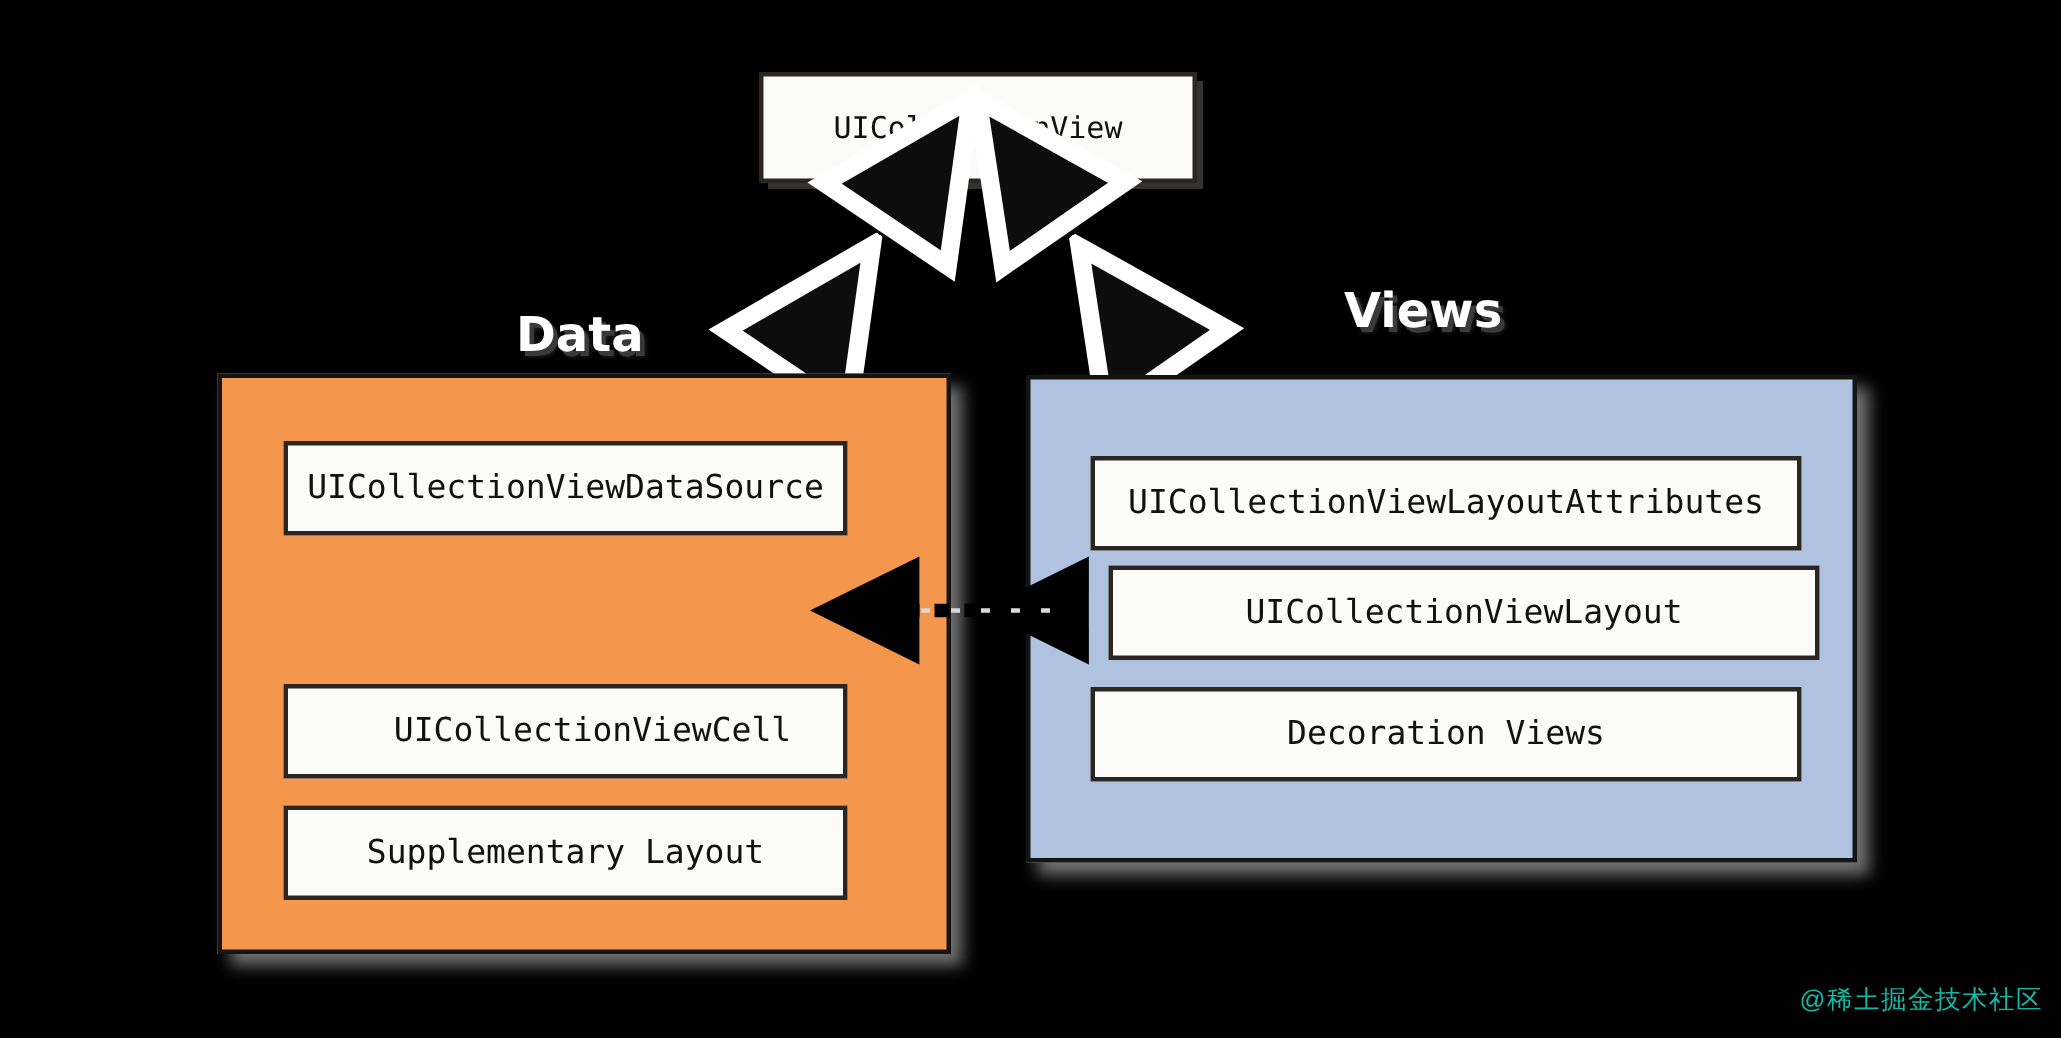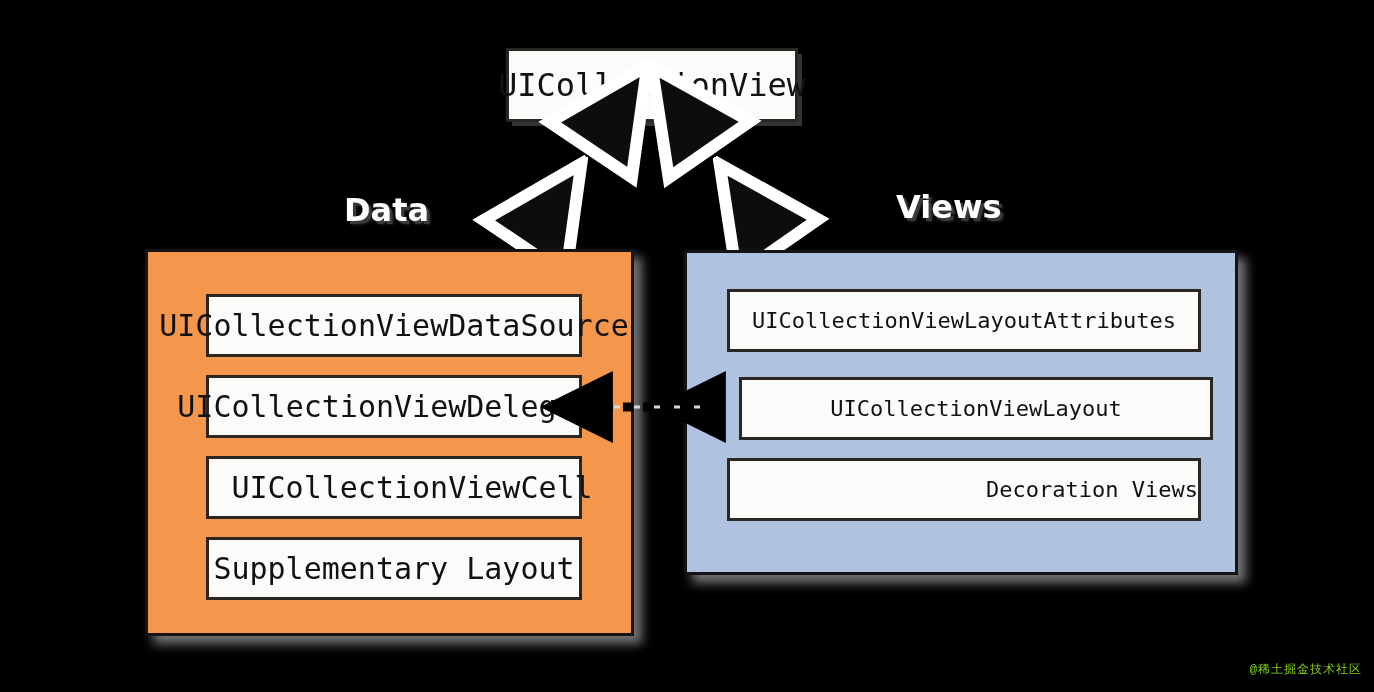--- a/index.html
+++ b/index.html
@@ -31,21 +31,21 @@
     font-family: "DejaVu Sans Mono", monospace;
     letter-spacing: 0px;
   }
 
   
   #root-node {
     left: 506px;
     top: 48px;
     width: 292px;
     height: 74px;
-    font-size: 32px;
+    font-size: 20px;
     border-width: 3px;
     box-shadow: 5px 5px 0 -1px rgba(60,60,60,0.85);
   }
 
   
   .group-panel {
     position: absolute;
     box-sizing: border-box;
     border: 3px solid #141414;
   }
@@ -72,71 +72,71 @@
     box-sizing: border-box;
     background: #fbfbfa;
     border: 3px solid #2b2622;
     display: flex;
     align-items: center;
     justify-content: center;
     font-family: "DejaVu Sans Mono", monospace;
     color: #111111;
   }
   #data-panel .panel-item {
-    left: 58px;
+    left: 41px;
     width: 376px;
     height: 63px;
-    font-size: 30px;
+    font-size: 22px;
   }
   #data-panel .panel-item.i0 { top: 42px; }
   #data-panel .panel-item.i1 { top: 123px; }
   #data-panel .panel-item.i2 { top: 204px; padding-left: 36px; }
   #data-panel .panel-item.i3 { top: 285px; }
 
   #layout-panel .panel-item {
     left: 40px;
     width: 474px;
     height: 63px;
     font-size: 22px;
   }
-  #layout-panel .panel-item.i0 { top: 36px; }
+  #layout-panel .panel-item.i0 { top: 51px; }
   #layout-panel .panel-item.i1 { top: 124px; margin-left: 12px; }
-  #layout-panel .panel-item.i2 { top: 205px; justify-content: flex-end; }
+  #layout-panel .panel-item.i2 { top: 205px; }
 
   
   .group-caption {
     position: absolute;
     color: #ffffff;
     font-family: "DejaVu Sans", sans-serif;
     font-weight: bold;
     font-size: 32px;
     text-shadow: 3px 3px 0 #3a3a3a, 4px 4px 3px #202020;
     white-space: nowrap;
   }
-  #caption-data   { left: 344px; top: 191px; }
+  #caption-data   { left: 344px; top: 204px; }
   #caption-layout { left: 896px; top: 188px; }
 
   
   #connectors {
     position: absolute;
     left: 0;
     top: 0;
     width: 1374px;
     height: 692px;
     pointer-events: none;
   }
 
   
   #watermark {
     position: absolute;
     right: 12px;
     bottom: 14px;
-    color: #84cc16;
-    font-family: Liberation Mono, monospace;
-    font-size: 12px;
+    color: #14b8a6;
+    font-family: Liberation Sans, sans-serif;
+    font-size: 17px;
     letter-spacing: 1px;
     white-space: nowrap;
   }
 </style>
 </head>
 <body>
 
 <div id="canvas">
 
   <div class="node-box" id="root-node">
@@ -160,23 +160,20 @@
 
     <g>
       <line x1="700" y1="136" x2="768" y2="234" stroke="#e9e9e9" stroke-width="7" stroke-dasharray="2 13" stroke-linecap="round"></line>
       <line x1="700" y1="136" x2="768" y2="234" stroke="#111111" stroke-width="11" stroke-dasharray="7 10" stroke-linecap="butt" marker-start="url(#hollow-arrow)" marker-end="url(#hollow-arrow)"></line>
     </g>
   </svg>
 
   <div class="group-panel" id="data-panel">
     <div class="panel-item i0">
       <span>UICollectionViewDataSource</span>
-    </div>
-    <div class="panel-item i1">
-      <span>UICollectionViewDelegate</span>
     </div>
     <div class="panel-item i2">
       <span>UICollectionViewCell</span>
     </div>
     <div class="panel-item i3">
       <span>Supplementary Layout</span>
     </div>
   </div>
 
   <div class="group-panel" id="layout-panel">

